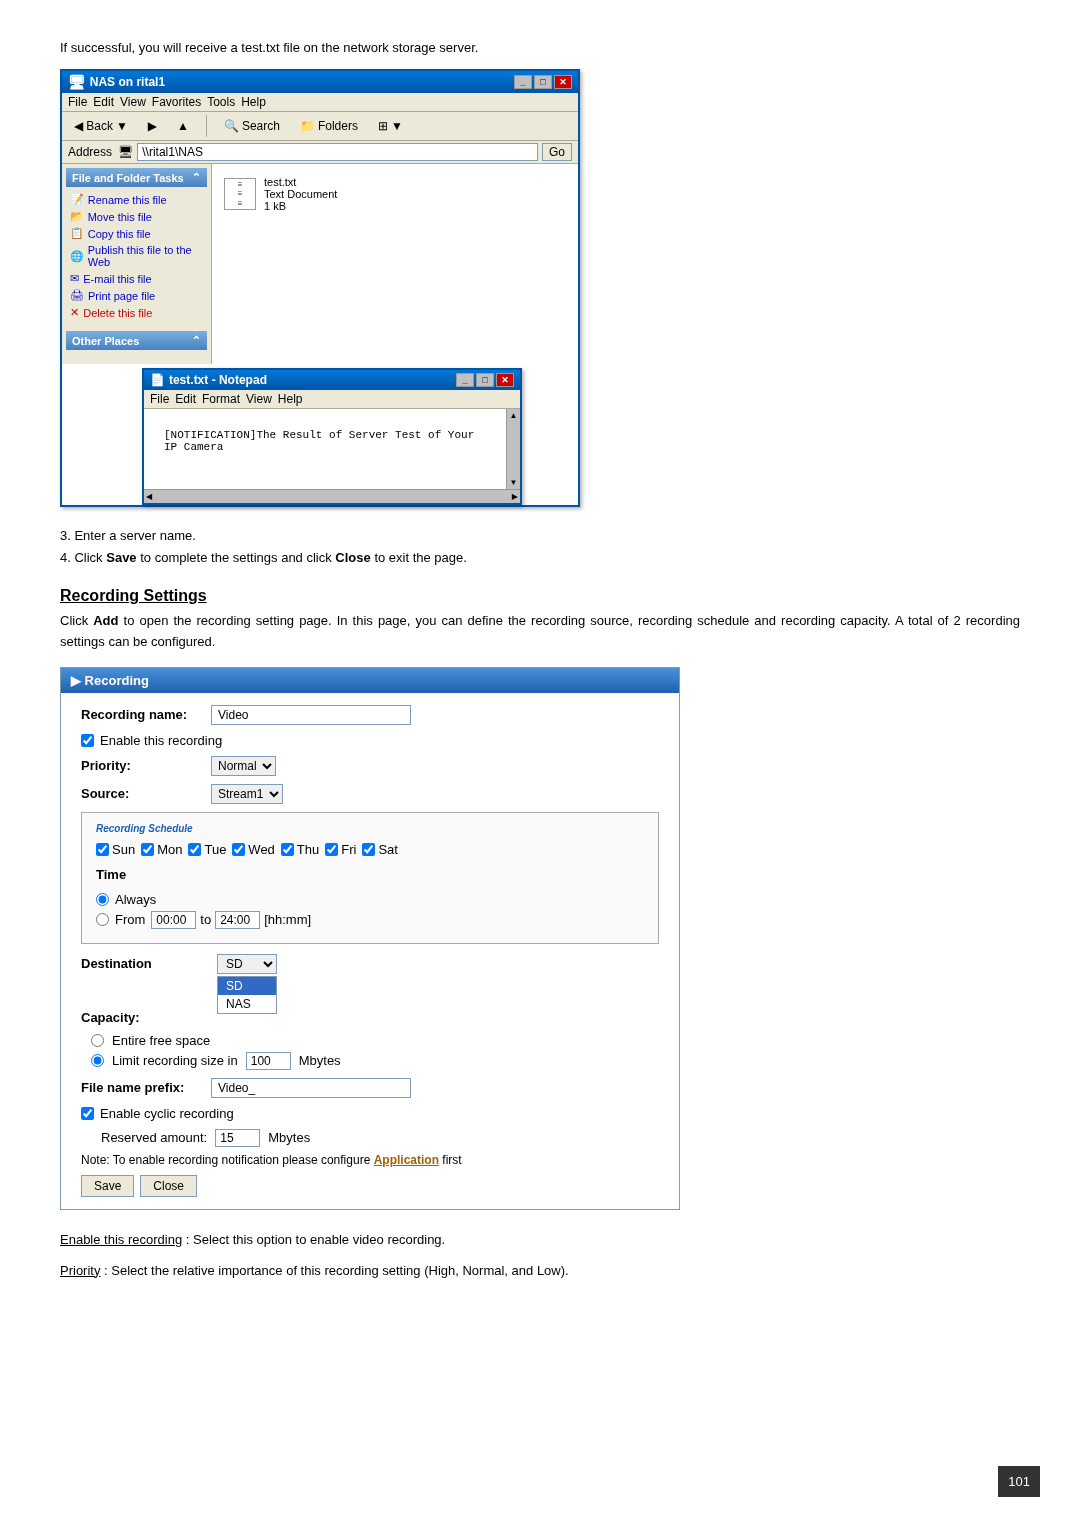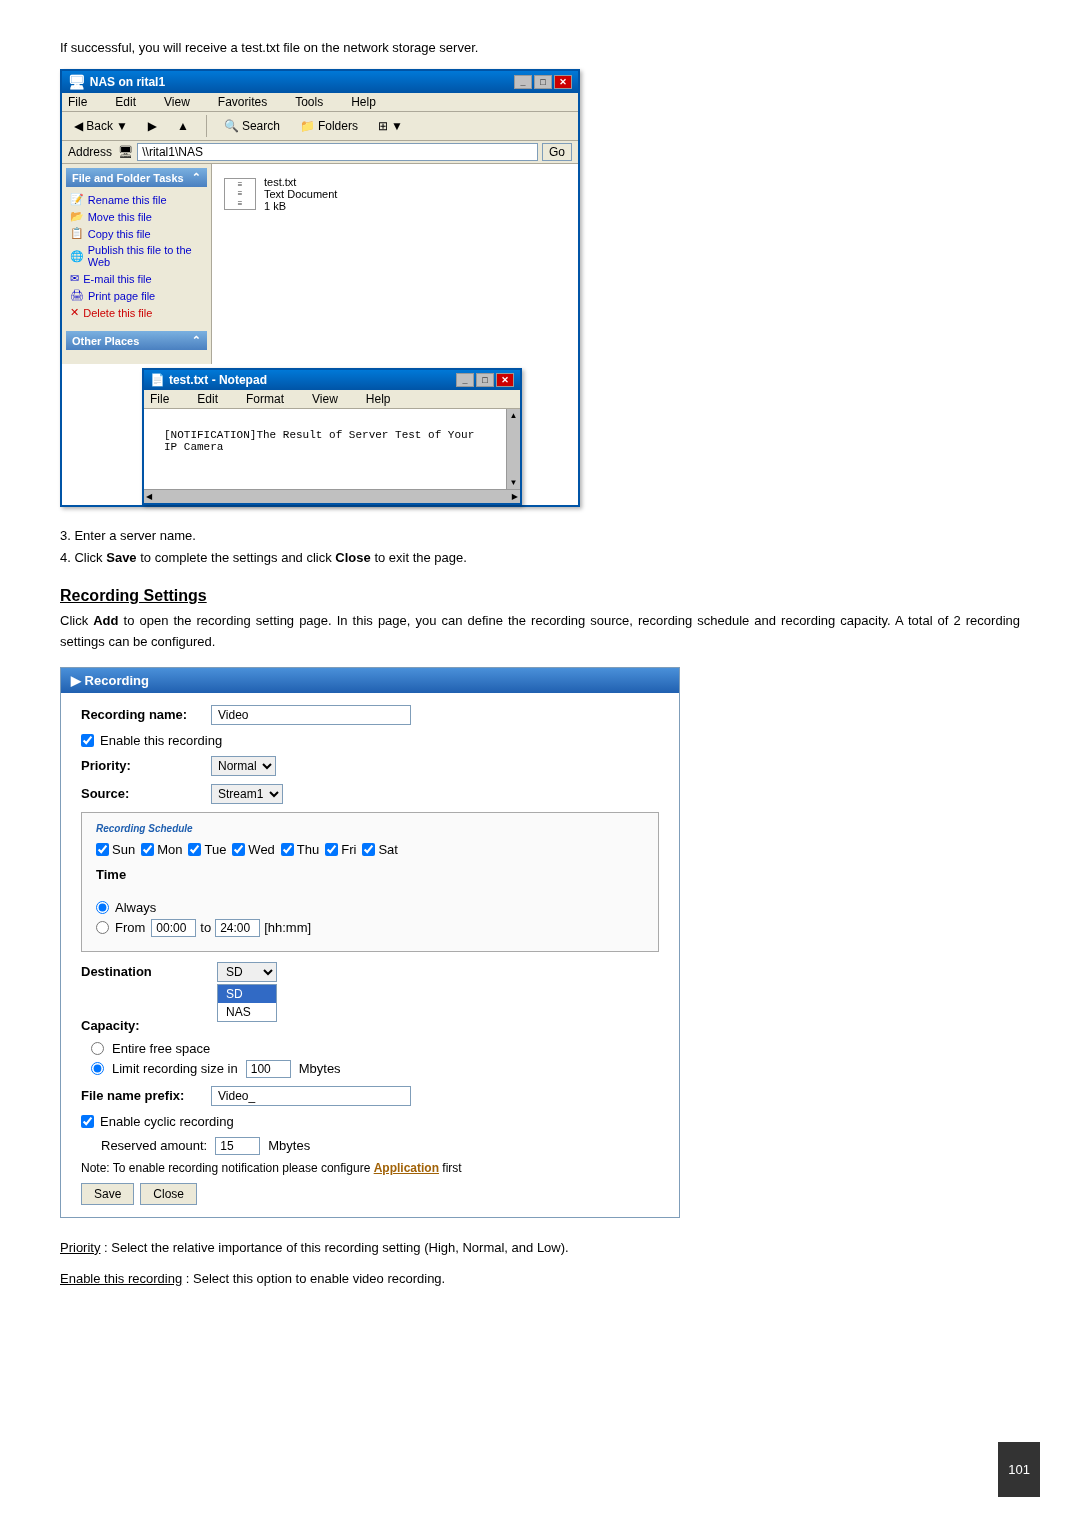--- a/index.html
+++ b/index.html
@@ -50,21 +50,21 @@
       border: 1px solid #999;
       font-size: 9px;
       display: flex; align-items: center; justify-content: center;
       cursor: pointer; color: #000;
     }
     .win-menubar {
       background: #ece9d8;
       border-bottom: 1px solid #aca899;
       padding: 2px 6px;
       font-size: 12px;
-      display: flex; gap: 28px;
+      display: flex; gap: 6px;
     }
     .win-menubar span { cursor: pointer; }
     .win-toolbar {
       background: #ece9d8;
       border-bottom: 1px solid #aca899;
       padding: 3px 6px;
       display: flex; align-items: center; gap: 8px;
       font-size: 12px;
     }
     .toolbar-btn {
@@ -229,21 +229,21 @@
       color: #2060b0;
       font-weight: bold;
       margin-bottom: 8px;
     }
     .days-row {
       display: flex; align-items: center; gap: 6px;
       margin-bottom: 10px; font-size: 13px;
     }
     .day-item { display: flex; align-items: center; gap: 3px; }
     .time-section { font-size: 13px; }
-    .time-label { font-weight: bold; margin-bottom: 18px; }
+    .time-label { font-weight: bold; margin-bottom: 10px; }
     .radio-row { display: flex; align-items: center; gap: 6px; margin-bottom: 4px; }
     .time-inputs { display: flex; align-items: center; gap: 4px; }
     .time-input {
       border: 1px solid #7f9db9;
       padding: 1px 4px;
       font-size: 12px;
       width: 45px;
     }
     .dest-row {
       display: flex; align-items: center; gap: 6px;
@@ -281,21 +281,21 @@
       cursor: pointer;
     }
     
     .page-num {
       position: absolute;
       bottom: 30px;
       right: 40px;
       background: #333;
       color: #fff;
       font-size: 13px;
-      padding: 20px 10px;
+      padding: 8px 10px;
     }
     
     .capacity-radio-row {
       display: flex; align-items: center; gap: 8px;
       margin-bottom: 4px; font-size: 13px;
       margin-left: 10px;
     }
     .capacity-num-input {
       border: 1px solid #7f9db9;
       padding: 1px 4px;
@@ -617,23 +617,23 @@
 
       <div class="btn-row">
         <button class="form-btn">Save</button>
         <button class="form-btn">Close</button>
       </div>
 
     </div>
   </div>
 
   <div class="footer-desc">
+    <span class="term">Enable this recording</span>
+    <span>: Select this option to enable video recording.</span>
+  </div>
+  <div class="footer-desc">
     <span class="term">Priority</span>
     <span>: Select the relative importance of this recording setting (High, Normal, and Low).</span>
   </div>
-  <div class="footer-desc">
-    <span class="term">Enable this recording</span>
-    <span>: Select this option to enable video recording.</span>
-  </div>
 
   <div class="page-num">101</div>
 
 </div>
 
 </body></html>

